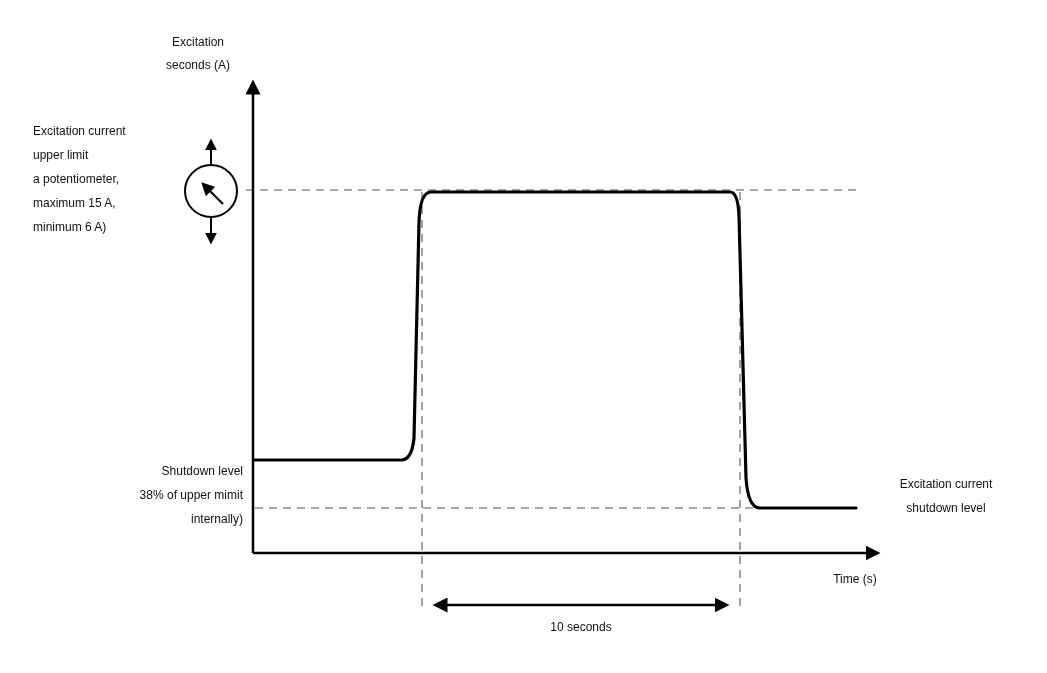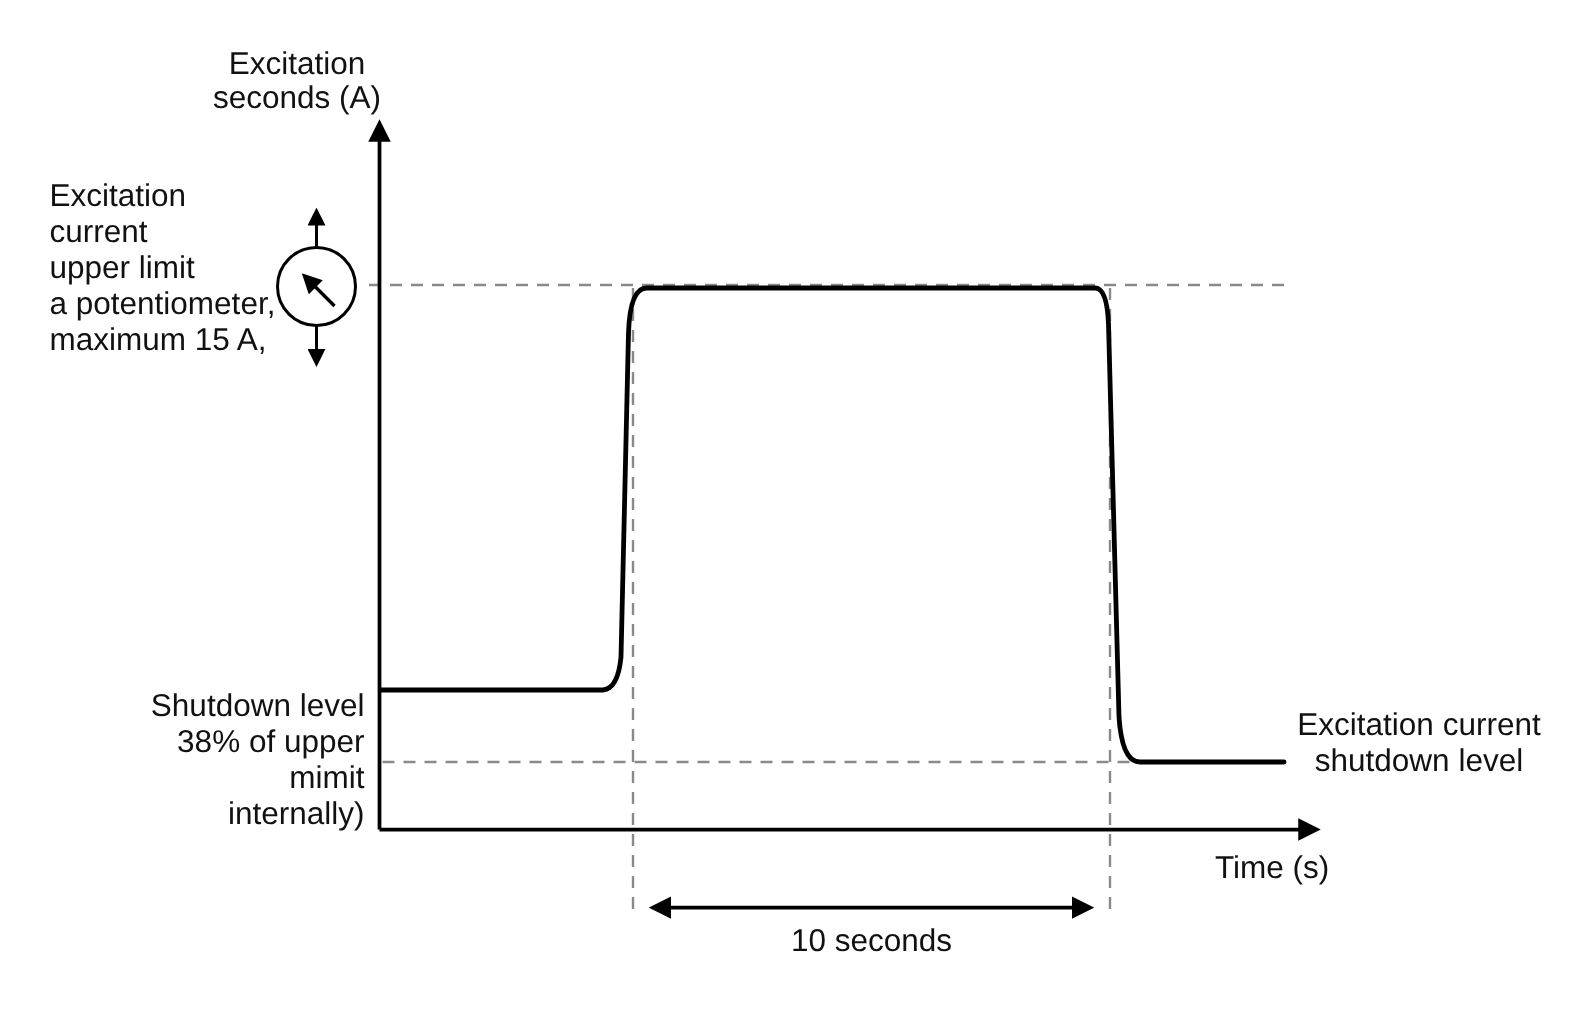--- a/index.html
+++ b/index.html
@@ -4,21 +4,21 @@
 <style>
   * { margin: 0; padding: 0; box-sizing: border-box; }
   html, body { background: #ffffff; }
   .canvas {
     position: relative;
     width: 1047px;
     height: 673px;
     background: #ffffff;
     font-family: "Liberation Sans", sans-serif;
     color: #111111;
-    font-size: 21px;
+    font-size: 12px;
     overflow: hidden;
   }
   svg.layer {
     position: absolute;
     left: 0; top: 0;
     width: 1047px; height: 673px;
   }
   .lbl { position: absolute; line-height: 24px; }
   .ta-c { text-align: center; }
   .ta-r { text-align: right; }
@@ -59,32 +59,33 @@
   <div class="lbl ta-c tight" style="left:118px; top:31px; width:160px;">
     <div>Excitation</div>
     <div>seconds (A)</div>
   </div>
 
   <div class="lbl ta-l" style="left:33px; top:119px; width:160px;">
     <div>Excitation current</div>
     <div>upper limit</div>
     <div>a potentiometer,</div>
     <div>maximum 15 A,</div>
+    <div>minimum 6 A)</div>
   </div>
 
   <div class="lbl ta-r" style="left:88px; top:459px; width:155px;">
     <div>Shutdown level</div>
     <div>38% of upper mimit</div>
     <div>internally)</div>
   </div>
 
   <div class="lbl ta-c" style="left:864px; top:472px; width:164px;">
     <div>Excitation current</div>
     <div>shutdown level</div>
   </div>
 
-  <div class="lbl ta-l" style="left:810px; top:567px; width:90px;">Time (s)</div>
+  <div class="lbl ta-l" style="left:810px; top:567px; width:90px;text-align:center;">Time (s)</div>
 
   <div class="lbl ta-c tight" style="left:400px; top:616px; width:362px;">
     <div>10 seconds</div>
   </div>
 
 </div>
 
 </body></html>

